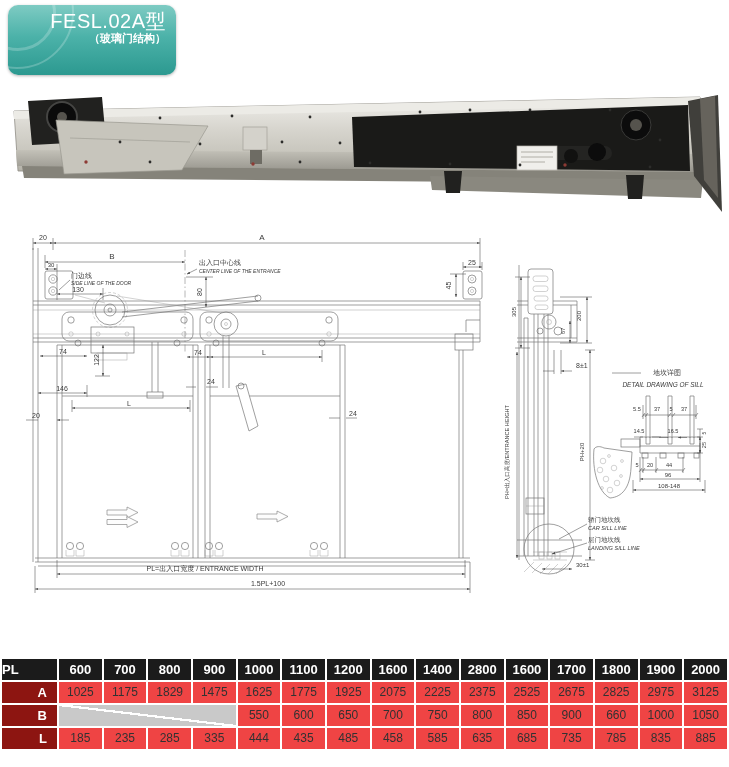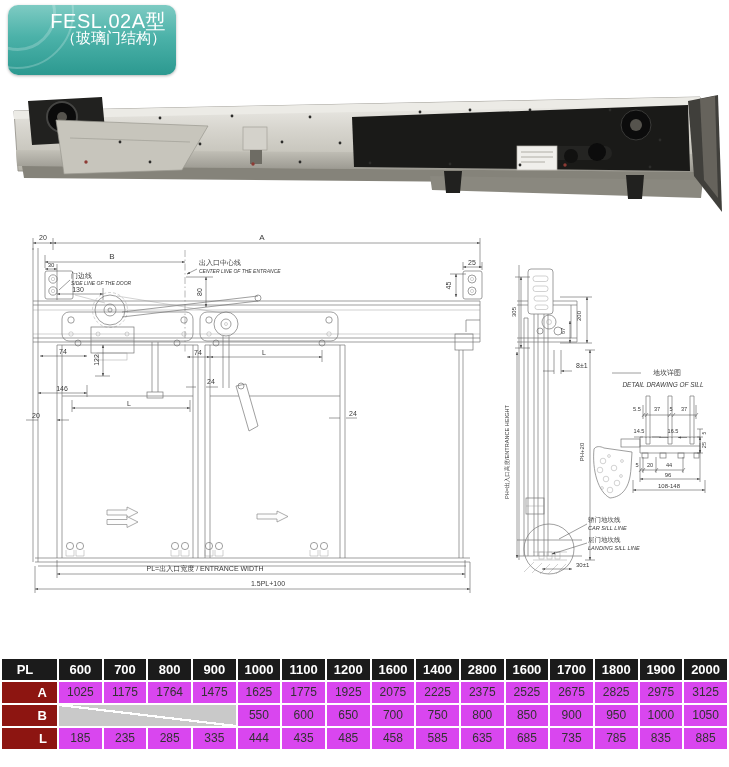--- a/index.html
+++ b/index.html
@@ -8,41 +8,41 @@
   
   .badge{position:absolute;left:8px;top:5px;width:168px;height:70px;border-radius:10px;
          background:linear-gradient(#7ecbc3,#4cb2a9 45%,#2c9990);
          box-shadow:0 1px 3px rgba(0,0,0,.3);overflow:hidden;color:#fff;text-align:right;
          padding:5px 10px 0 0;box-sizing:border-box;z-index:3;}
   .badge .arc{position:absolute;border:3px solid rgba(255,255,255,.22);border-radius:50%;}
   .badge .arc.a1{width:70px;height:70px;left:-28px;top:-30px;}
   .badge .arc.a2{width:110px;height:110px;left:-48px;top:-50px;border-width:2px;}
   .badge .model{font-size:20px;font-weight:normal;line-height:22px;letter-spacing:.5px;}
   .badge .title{font-size:20px;font-weight:bold;line-height:22px;letter-spacing:2px;}
-  .badge .sub{font-size:15px;font-weight:normal;line-height:12px;}
+  .badge .sub{font-size:11px;font-weight:bold;line-height:12px;}
   
   svg{position:absolute;left:0;top:0;}
   svg text{font-family:"Liberation Sans",sans-serif;fill:#3a3a3a;}
   .ln{stroke:#757575;stroke-width:.7;fill:none;}
   .lt{stroke:#9a9a9a;stroke-width:.45;fill:none;}
   .dm{stroke:#4d4d4d;stroke-width:.55;fill:none;}
   .cl{stroke:#7a7a7a;stroke-width:.55;fill:none;stroke-dasharray:7 2.5 1.5 2.5;}
   .wfill{fill:#fff;}
   .mid{text-anchor:middle;} .st{text-anchor:start;}
   .d8{font-size:8px;} .d7{font-size:7px;} .d65{font-size:6.5px;} .d6{font-size:6px;}
   .d55{font-size:5.6px;} .d5{font-size:5px;} .it{font-style:italic;}
   
   .spec{position:absolute;left:0;top:657px;width:729px;border-collapse:separate;
         border-spacing:2px;table-layout:fixed;z-index:3;}
   .spec th,.spec td{height:21px;padding:0;line-height:21px;overflow:hidden;}
   .spec th{background:#1b1b1b;color:#fff;font-size:13px;font-weight:bold;text-align:center;}
-  .spec th.corner{text-align:center;padding-right:9px;}
+  .spec th.corner{text-align:left;padding-right:9px;}
   .spec td.lab{background:#8d1511;color:#fff;font-size:13px;font-weight:bold;
                text-align:right;padding-right:10px;}
-  .spec td.val{background:#d946ef;color:#323232;font-size:12px;text-align:center;}
+  .spec td.val{background:#ef4444;color:#323232;font-size:12px;text-align:center;}
   .spec td.diag{background:linear-gradient(to top right,
       #c9c9c9 calc(50% - 1.1px), #ffffff calc(50% - 1.1px),
       #ffffff calc(50% + 1.1px), #c9c9c9 calc(50% + 1.1px));}
 </style>
 </head>
 <body>
 
 <div class="page">
 
   <div class="badge">
@@ -398,21 +398,21 @@
       <th>1600</th>
       <th>1700</th>
       <th>1800</th>
       <th>1900</th>
       <th>2000</th>
     </tr>
     <tr>
       <td class="lab">A</td>
       <td class="val">1025</td>
       <td class="val">1175</td>
-      <td class="val">1764</td>
+      <td class="val">1829</td>
       <td class="val">1475</td>
       <td class="val">1625</td>
       <td class="val">1775</td>
       <td class="val">1925</td>
       <td class="val">2075</td>
       <td class="val">2225</td>
       <td class="val">2375</td>
       <td class="val">2525</td>
       <td class="val">2675</td>
       <td class="val">2825</td>
@@ -423,21 +423,21 @@
       <td class="lab">B</td>
       <td class="diag" colspan="4"></td>
       <td class="val">550</td>
       <td class="val">600</td>
       <td class="val">650</td>
       <td class="val">700</td>
       <td class="val">750</td>
       <td class="val">800</td>
       <td class="val">850</td>
       <td class="val">900</td>
-      <td class="val">950</td>
+      <td class="val">660</td>
       <td class="val">1000</td>
       <td class="val">1050</td>
     </tr>
     <tr>
       <td class="lab">L</td>
       <td class="val">185</td>
       <td class="val">235</td>
       <td class="val">285</td>
       <td class="val">335</td>
       <td class="val">444</td>

